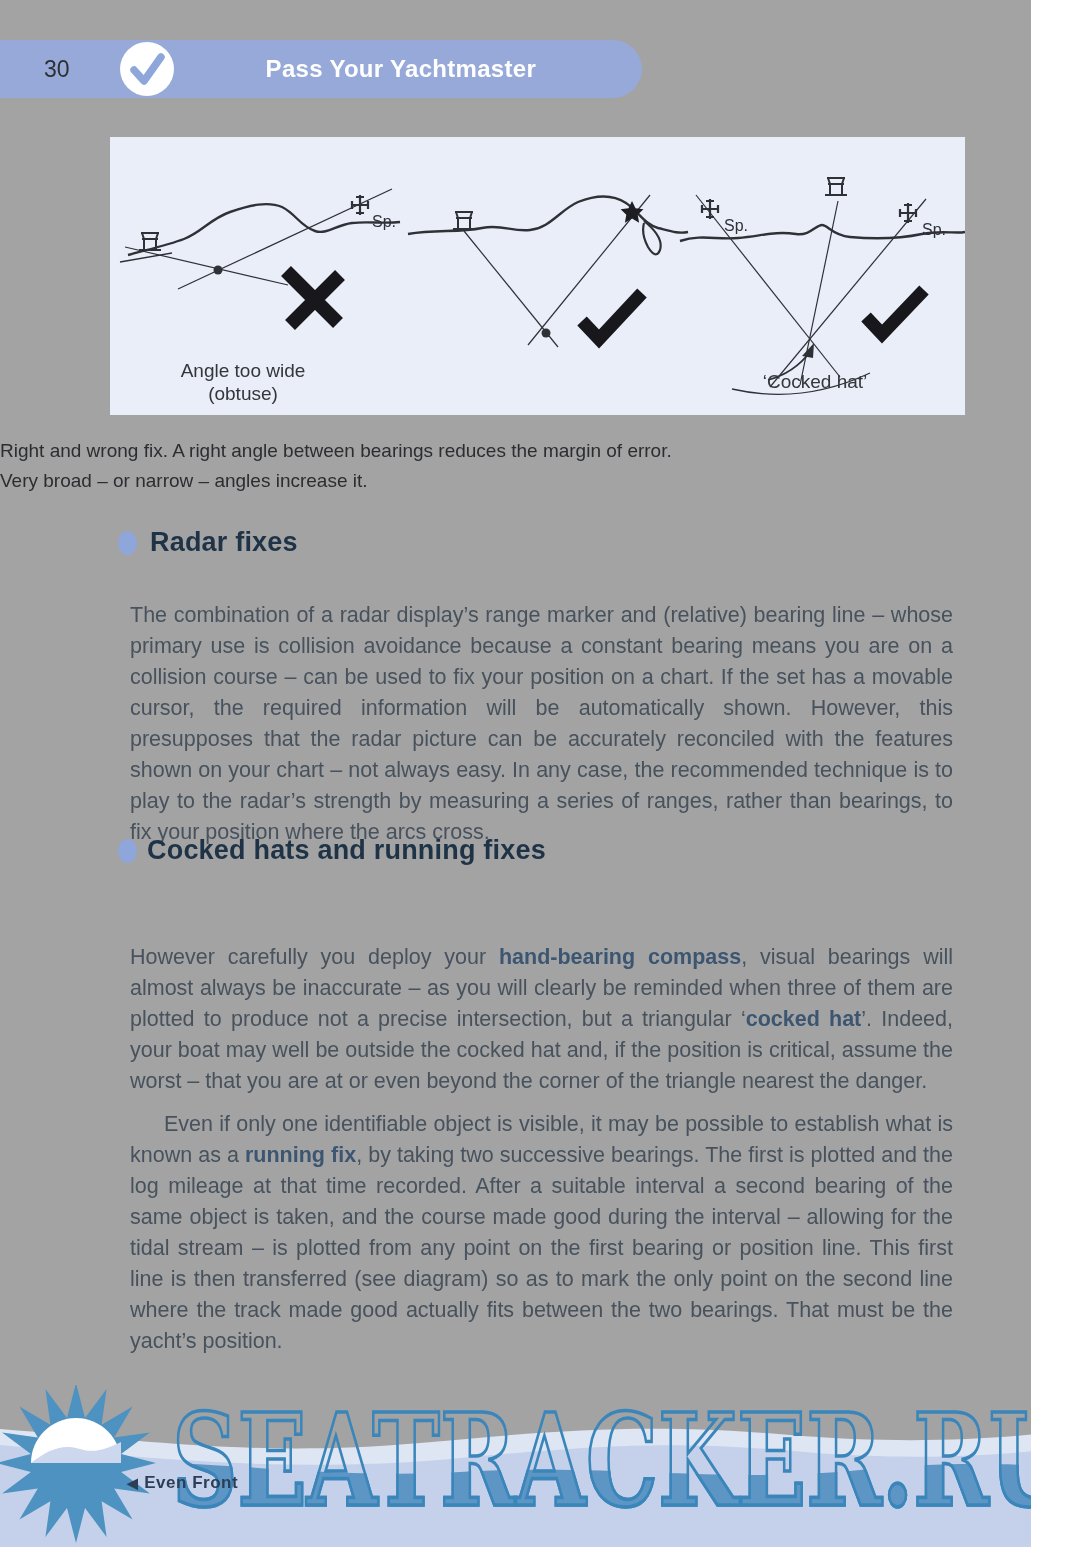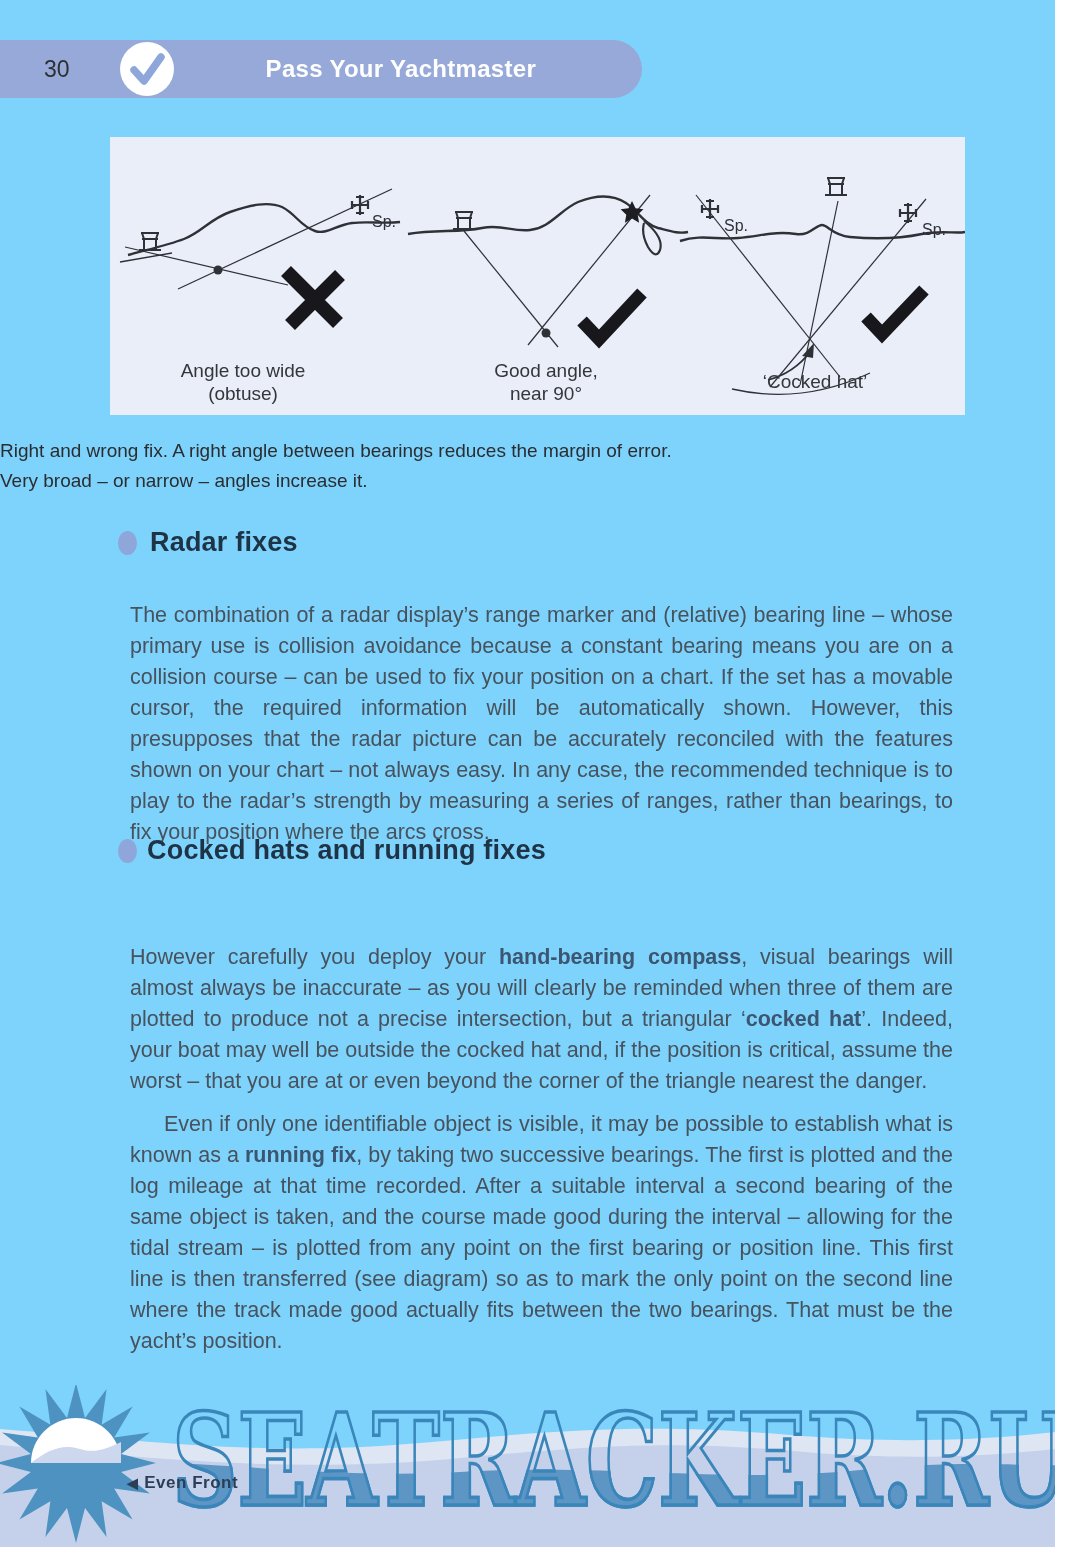--- a/index.html
+++ b/index.html
@@ -1,22 +1,21 @@
 <!DOCTYPE html>
 <html><head>
 <meta charset="utf-8">
 <style>
   html,body{margin:0;padding:0;background:#ffffff;}
   .page{
     position:relative;
     width:1031px;height:1547px;
-    background:#7dd3fc;
+    background:#a3a3a3;
     font-family:"Liberation Sans", sans-serif;
     overflow:hidden;
-    padding-left:24px;
   }
   
   .banner{
     position:absolute;top:40px;left:0;
     width:642px;height:58px;
     background:#97a9d8;
     border-radius:0 29px 29px 0;
     display:flex;align-items:center;
   }
   .pagenum{
@@ -166,22 +165,20 @@
           <path d="M704,206 L692,219 L703,221 Z" fill="#2f3136"></path>
         </g>
         <g>
           <path d="M756,180 L772,197 L814,153" stroke="#17171c" stroke-width="13" fill="none"></path>
         </g>
       </g>
     </svg>
 
     <div class="fig-label l1">Angle too wide
 (obtuse)</div>
-    <div class="fig-label l2">Good angle,
-near 90°</div>
     <div class="fig-label l3">‘Cocked hat’</div>
   </div>
 
   <p class="caption">Right and wrong fix. A right angle between bearings reduces the margin of error.
 Very broad – or narrow – angles increase it.</p>
 
   <h2 class="section-heading sh1">
     <span class="bullet"></span>
     <span class="htext">Radar fixes</span>
   </h2>

